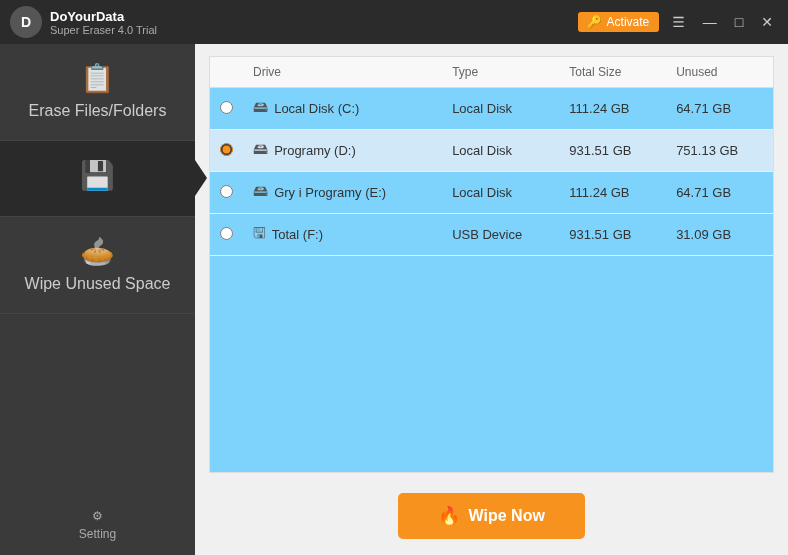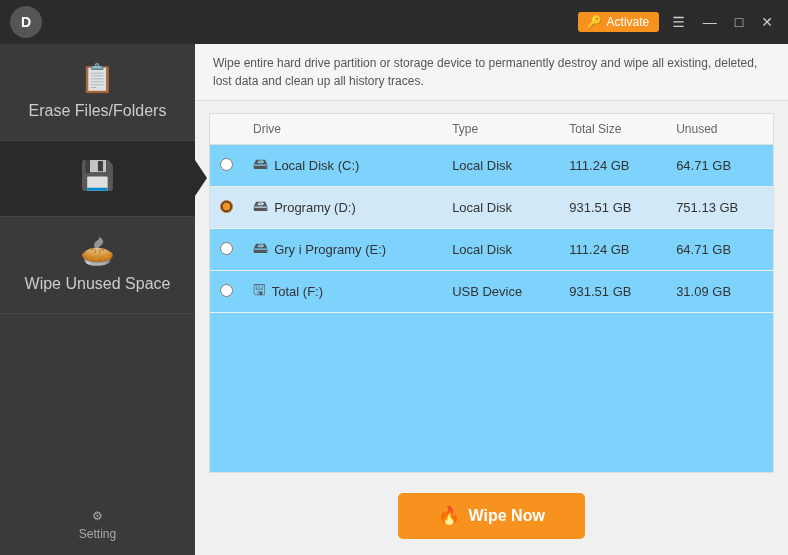--- a/index.html
+++ b/index.html
@@ -241,20 +241,24 @@
       font-size: 18px;
     }
   </style>
 </head>
 <body>
 
 <div class="title-bar">
   <div class="title-bar-logo">
     <span>D</span>
   </div>
+  <div class="title-bar-text">
+    <span class="app-name">DoYourData</span>
+    <span class="app-sub">Super Eraser 4.0 Trial</span>
+  </div>
   <div class="title-bar-controls">
     <button class="activate-btn">
       🔑 <span>Activate</span>
     </button>
     <button class="win-btn">☰</button>
     <button class="win-btn">—</button>
     <button class="win-btn">□</button>
     <button class="win-btn">✕</button>
   </div>
 </div>
@@ -275,23 +279,20 @@
     </div>
     <div class="sidebar-spacer"></div>
     <div class="sidebar-setting">
       <span>⚙</span>
       <span>Setting</span>
     </div>
   </div>
 
   <div class="content-area">
 
-    <div class="info-bar">
-      <span>Wipe entire hard drive partition or storage device to permanently destroy and wipe all existing, deleted, lost data and clean up all history traces.</span>
-    </div>
 
     <div class="table-area">
       <table class="drive-table">
         <thead>
           <tr>
             <th></th>
             <th>Drive</th>
             <th>Type</th>
             <th>Total Size</th>
             <th>Unused</th>

